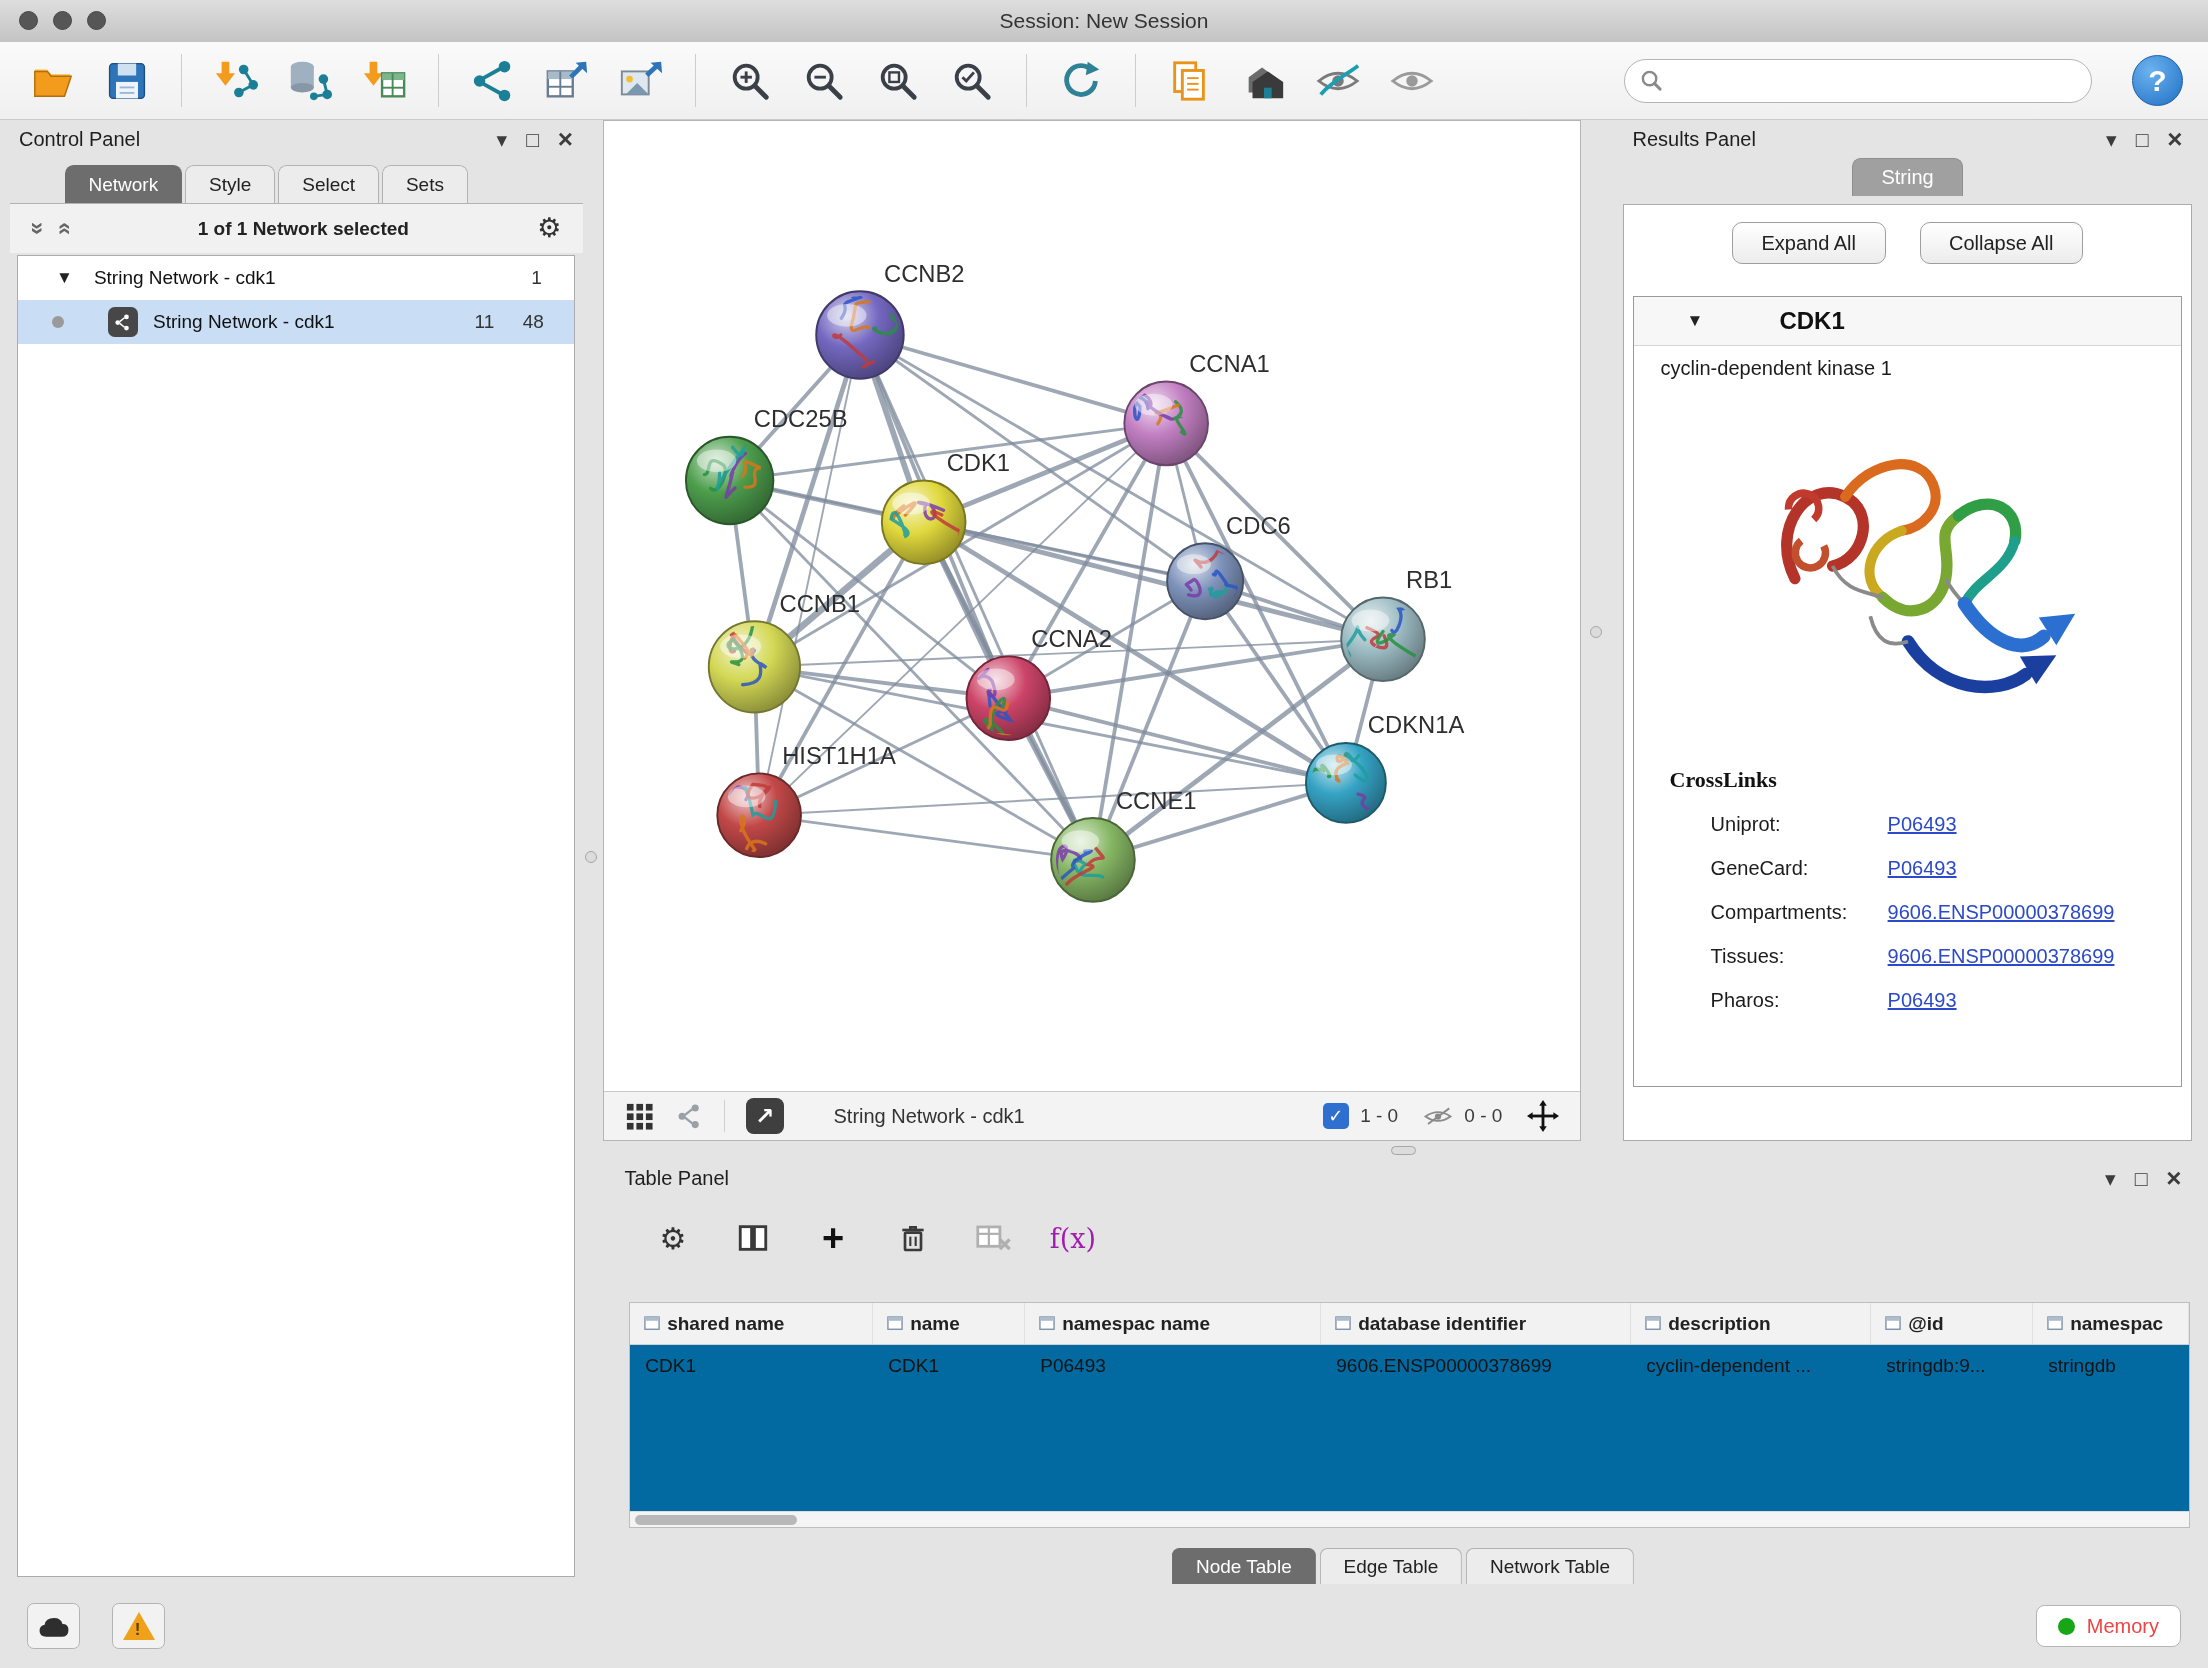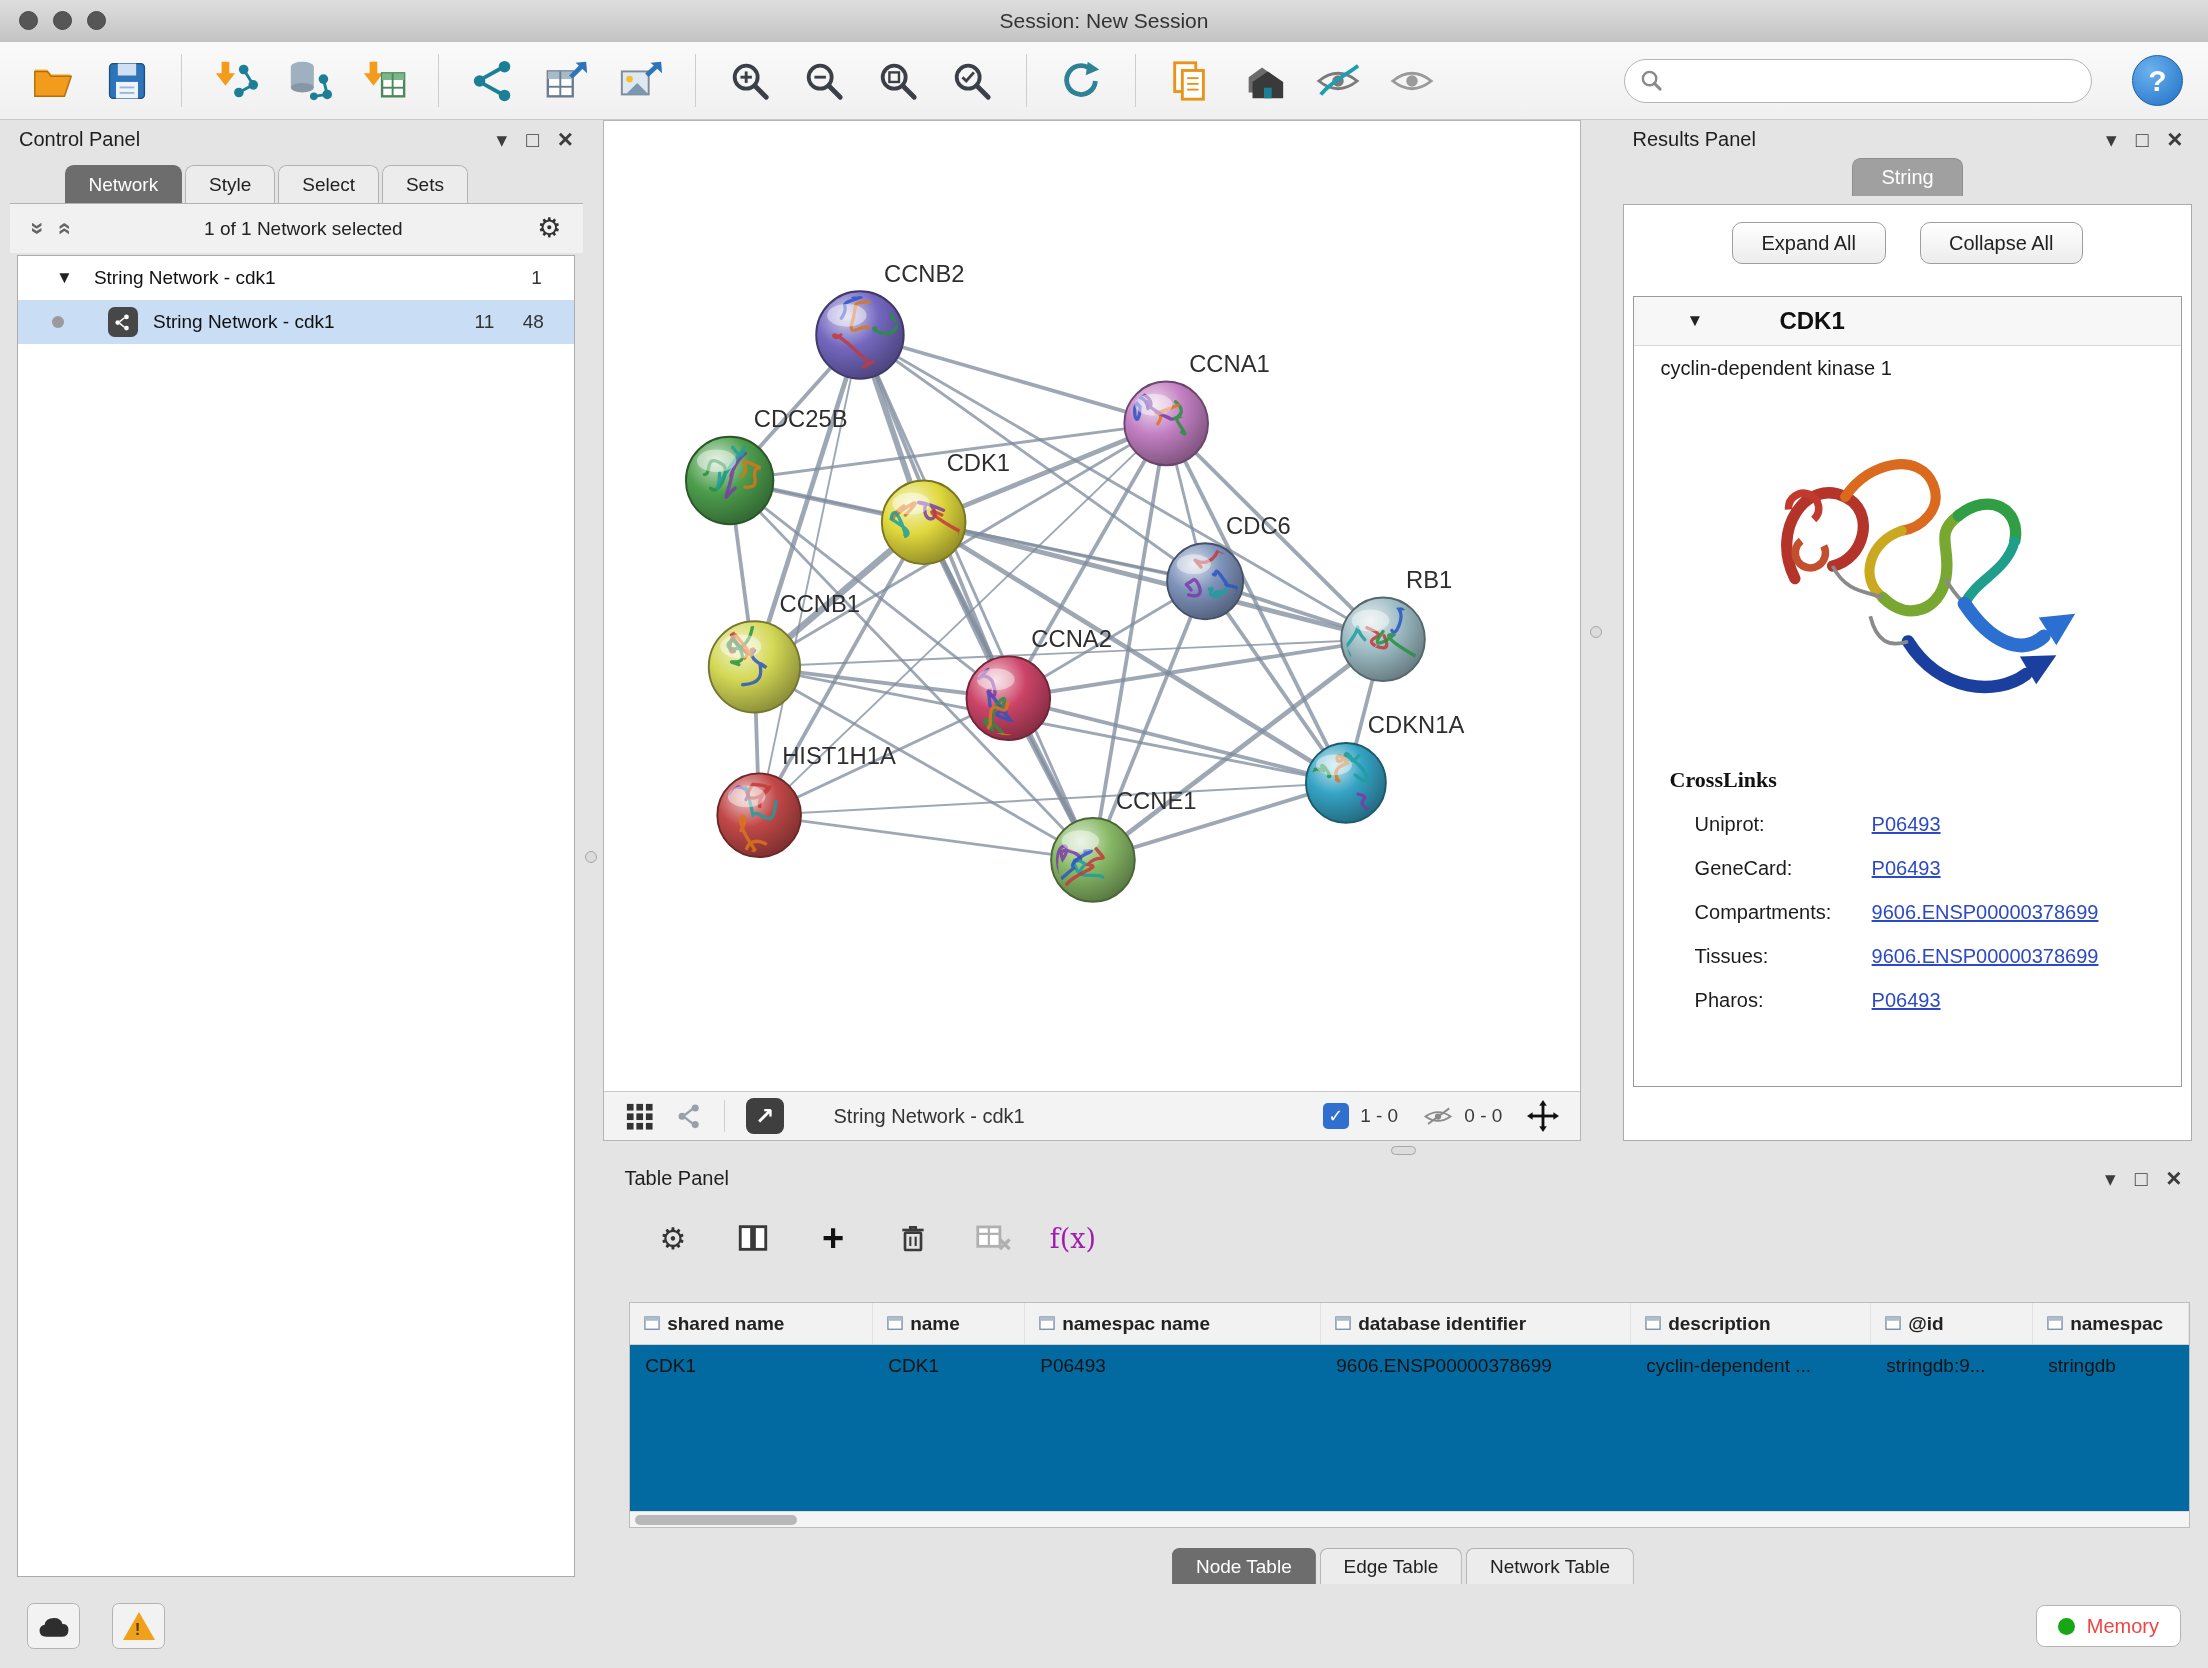--- a/index.html
+++ b/index.html
@@ -60,21 +60,21 @@
   
   #control-panel { position:absolute; left:9.5px; top:120px; width:573px; height:1465px; }
   .cp-tabs { display:flex; gap:2.9px; padding-left:55px; height:46px; align-items:flex-end; border-bottom:1px solid #b2b2b2; }
   .cp-selector {
     height:49px; display:flex; align-items:center; padding:0 21px; gap:13.3px;
     background:#f1f1f1; font-size:19px; color:#222;
   }
   .chev { color:#666; font-size:23px; font-weight:bold; display:inline-block; cursor:pointer; }
   .chev.down { transform:rotate(90deg); }
   .chev.up { transform:rotate(-90deg); }
-  .cp-selector .summary { flex:1; text-align:center; }
+  .cp-selector .summary { flex:1; text-align:center;font-weight:bold; }
   .gear { font-size:27px; color:#333; cursor:pointer; line-height:1; }
   .cp-tree {
     position:absolute; left:7.6px; right:7.6px; top:135px; bottom:7.6px;
     background:#fff; border:1px solid #ababab; overflow:hidden;
   }
   .tree-row { height:44px; display:flex; align-items:center; font-size:19px; color:#111; cursor:pointer; }
   .tree-row.root { padding-left:38px; gap:21px; }
   .tree-row.child { padding-left:34px; gap:15px; background:#c9def5; }
   .tree-row .count { margin-left:auto; padding-right:32px; color:#333; }
   .tree-row .counts { margin-left:auto; padding-right:30px; color:#333; display:flex; gap:28.5px; }
@@ -126,21 +126,21 @@
   }
   .rp-box-hdr {
     height:49px; display:flex; align-items:center; gap:76px; padding-left:53px;
     background:#f7f7f7; border-bottom:1px solid #d6d6d6;
   }
   .rp-box-hdr .name { font-size:24px; font-weight:bold; color:#111; }
   .rp-desc { padding:11.4px 0 0 27px; font-size:20px; color:#1c1c1c; }
   .rp-img { display:flex; justify-content:center; margin-top:9.5px; }
   .xl-title { padding:25px 0 9.5px 36px; font-size:22px; font-weight:bold; color:#111; font-family:"Liberation Serif","DejaVu Serif",serif; }
   .xl-row { display:flex; align-items:center; padding-left:61px; height:44px; font-size:20px; }
-  .xl-row .lbl { width:177px; color:#1c1c1c; }
+  .xl-row .lbl { width:177px; color:#1c1c1c;margin-left:16px; }
   .xl-row a { color:#2b49c8; text-decoration:underline; cursor:pointer; }
   
   #table-panel { position:absolute; left:615px; top:1159px; width:1576px; height:425px; }
   .tp-toolbar { height:82px; display:flex; align-items:center; gap:32px; padding-left:34px; }
   .tp-icon { width:48px; height:48px; display:flex; align-items:center; justify-content:center; cursor:pointer; }
   .tp-gear { font-size:30px; color:#333; }
   .tp-plus { font-size:38px; font-weight:bold; color:#111; line-height:1; }
   .tp-fx { font-family:"DejaVu Serif","Liberation Serif",serif; font-size:27px; color:#a21caf; }
   .table-box {
     position:absolute; left:14.3px; right:1px; top:143px; height:226px;

